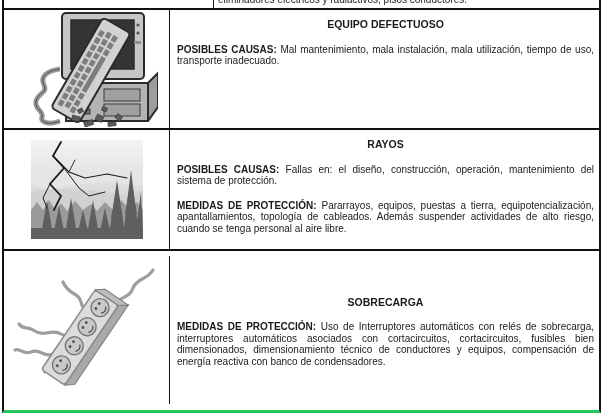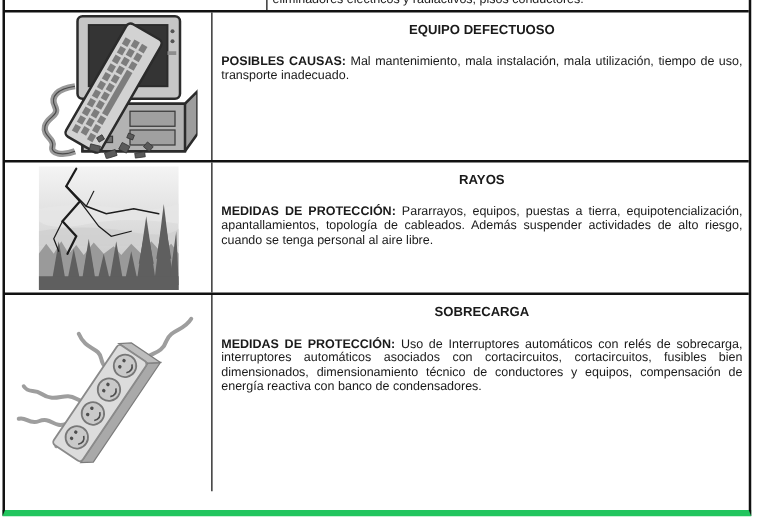--- a/index.html
+++ b/index.html
@@ -2,37 +2,37 @@
 <html><head>
 <meta charset="utf-8">
 <style>
   html,body{margin:0;padding:0;background:#fff;}
   .sheet{
     position:relative;width:606px;height:416px;background:#ffffff;overflow:hidden;
     font-family:"Liberation Sans", sans-serif;color:#1a1a1a;
   }
   .riskTable{
     position:absolute;left:2px;top:0;width:599px;height:413px;box-sizing:border-box;
-    border-left:2px solid #111;border-right:2px solid #111;border-bottom:5px solid #22c55e;
+    border-left:2px solid #111;border-right:2px solid #111;border-bottom:3px solid #22c55e;
     display:flex;flex-direction:column;background:#fff;
   }
   
   .rowPartial{
     height:10px;box-sizing:border-box;border-bottom:2px solid #111;
     position:relative;overflow:hidden;flex:none;
   }
   .rowPartial .pcell{
     position:absolute;left:209px;top:0;bottom:0;right:0;
     border-left:1.5px solid #111;overflow:hidden;
   }
   .rowPartial .ptext{
     position:absolute;left:4px;top:-6px;font-size:10px;line-height:11px;white-space:nowrap;
   }
   .trow{display:flex;box-sizing:border-box;border-bottom:2px solid #111;flex:none;}
-  .trow:last-child{border-bottom:none;}
+  .trow:last-child{border-bottom:none;align-items:center;}
   .cellImg{
     width:166px;flex:none;box-sizing:border-box;border-right:1.5px solid #111;
     display:flex;align-items:center;justify-content:center;overflow:hidden;
   }
   .cellText{
     flex:1;box-sizing:border-box;padding:7px 5px 4px 7px;overflow:hidden;
   }
   .rowTitle{
     text-align:center;font-weight:bold;font-size:10.5px;line-height:11.5px;margin:2px 0 0 0;
   }
@@ -122,21 +122,21 @@
             </g>
           </svg>
         </span>
       </div>
       <div class="cellText">
         <div class="rowTitle">EQUIPO DEFECTUOSO</div>
         <p class="para"><span class="lbl">POSIBLES CAUSAS:</span> <span>Mal mantenimiento, mala instalación, mala utilización, tiempo de uso, transporte inadecuado.</span></p>
       </div>
     </div>
 
-    <div class="trow" style="height:106px;">
+    <div class="trow" style="height:121px;">
       <div class="cellImg">
         <span>
           <svg width="112" height="99" viewBox="0 0 112 99">
             <defs>
               <linearGradient id="sky" x1="0" y1="0" x2="0" y2="1">
                 <stop offset="0" stop-color="#f4f4f4"></stop>
                 <stop offset="0.55" stop-color="#d9d9d9"></stop>
                 <stop offset="1" stop-color="#b9b9b9"></stop>
               </linearGradient>
             </defs>
@@ -168,20 +168,21 @@
               <path d="M22,16 L38,32 L54,38 L76,34 L96,38" stroke-width="1.2"></path>
               <path d="M33,28 L48,48 L58,56 L74,52" stroke-width="1"></path>
               <path d="M19,44 L12,58 L16,68" stroke-width="1"></path>
               <path d="M38,32 L44,20" stroke-width="0.9"></path>
             </g>
           </svg>
         </span>
       </div>
       <div class="cellText">
         <div class="rowTitle">RAYOS</div>
+        <p class="para"><span class="lbl">POSIBLES CAUSAS:</span> <span>Fallas en: el diseño, construcción, operación, mantenimiento del sistema de protección.</span></p>
         <p class="para"><span class="lbl">MEDIDAS DE PROTECCIÓN:</span> <span>Pararrayos, equipos, puestas a tierra, equipotencialización, apantallamientos, topología de cableados. Además suspender actividades de alto riesgo, cuando se tenga personal al aire libre.</span></p>
       </div>
     </div>
 
     <div class="trow" style="height:157px;">
       <div class="cellImg">
         <span>
           <svg width="152" height="148" viewBox="0 0 152 148">
 
             <g fill="none" stroke="#9e9e9e" stroke-width="3.2" stroke-linecap="round">

